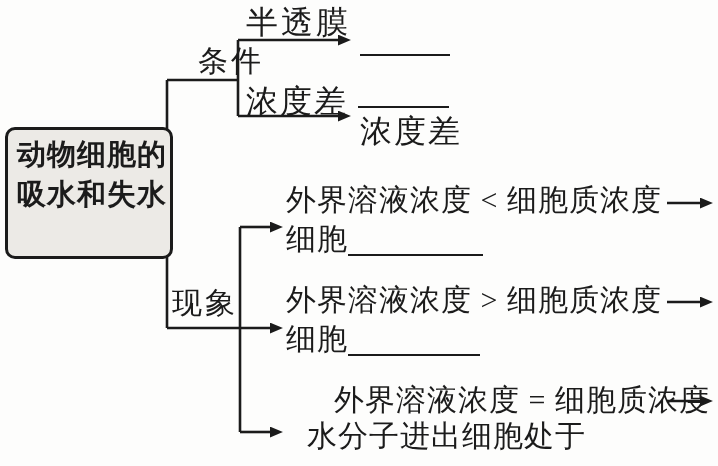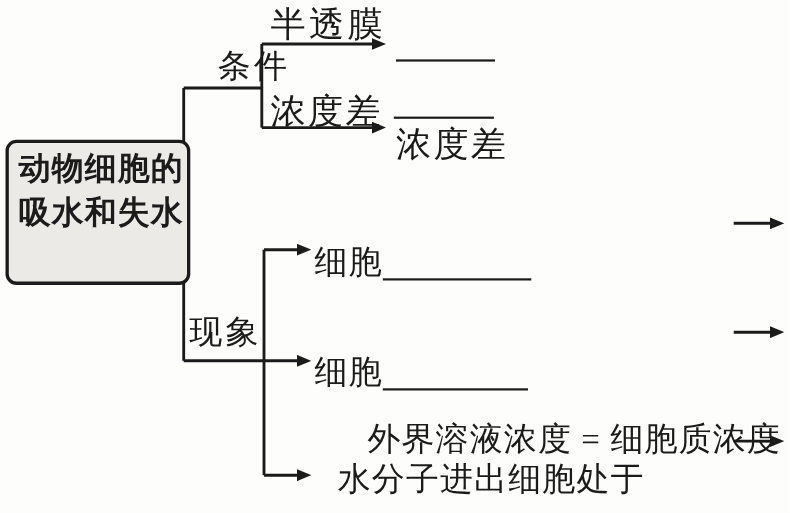--- a/index.html
+++ b/index.html
@@ -80,24 +80,26 @@
   <div class="txt lbl" style="left:172px;top:46px;margin-left:26px;">条件</div>
   <div class="txt lbl" style="left:172px;top:288px;">现象</div>
 
   <div class="txt lbl s29" style="left:246px;top:6px;">半透膜</div>
   <div class="blank" style="left:360px;top:54px;width:90px;"></div>
 
   <div class="txt s29" style="left:246px;top:85px;letter-spacing:2px;">浓度差</div>
   <div class="blank" style="left:358px;top:106px;width:91px;"></div>
   <div class="txt s29" style="left:360px;top:115px;letter-spacing:2px;">浓度差</div>
 
+  <div class="txt" style="left:286px;top:185px;">外界溶液浓度 &lt; 细胞质浓度</div>
   <div class="txt" style="left:286px;top:224px;">
     <span>细胞</span><span class="iblank" style="width:135px;"></span>
   </div>
 
+  <div class="txt" style="left:286px;top:285px;">外界溶液浓度 &gt; 细胞质浓度</div>
   <div class="txt" style="left:286px;top:324px;">
     <span>细胞</span><span class="iblank" style="width:132px;"></span>
   </div>
 
   <div class="txt" style="left:286px;top:385px;margin-left:48px;">外界溶液浓度 = 细胞质浓度</div>
   <div class="txt" style="left:286px;top:421px;margin-left:21px;">
     <span>水分子进出细胞处于</span>
   </div>
 
 </div>

